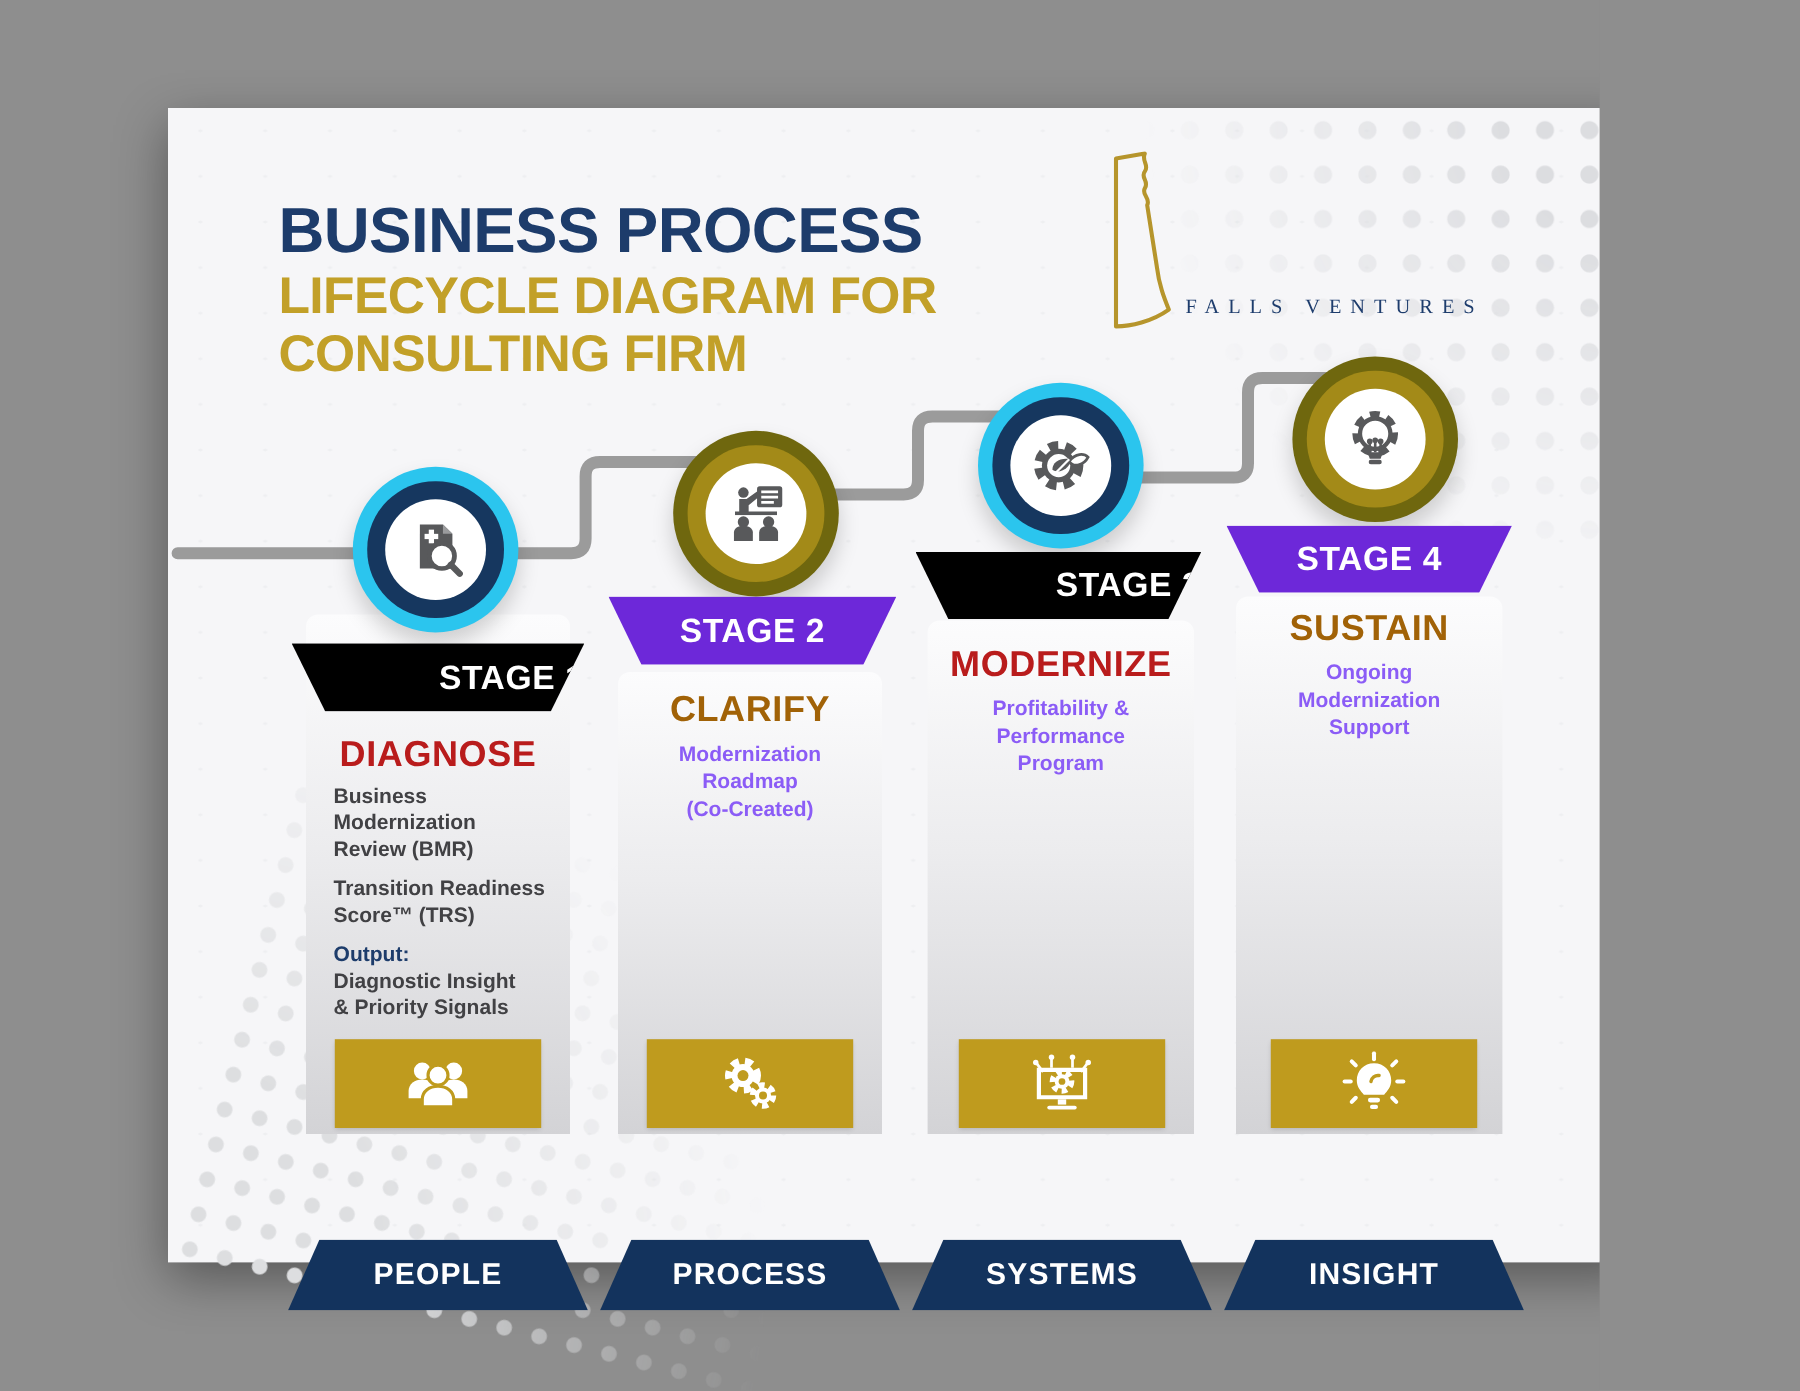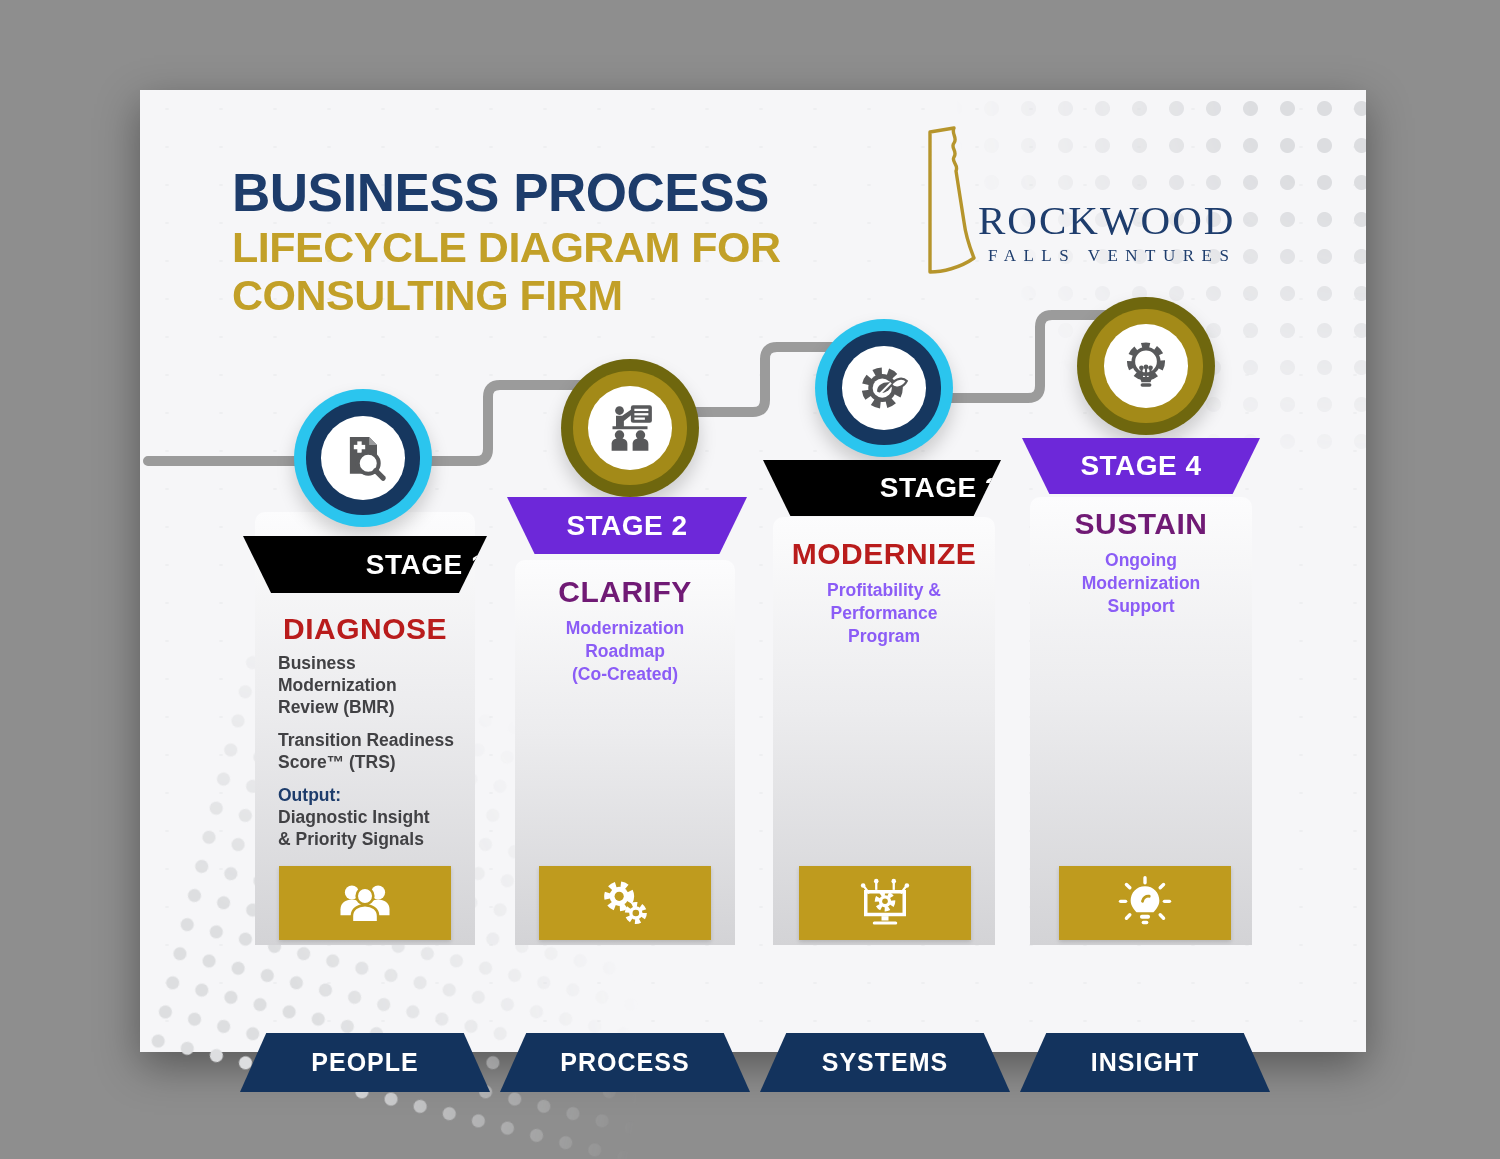--- a/index.html
+++ b/index.html
@@ -1,16 +1,16 @@
 <!DOCTYPE html>
 <html><head>
 <meta charset="utf-8">
 <style>
   html,body{margin:0;padding:0;background:#8e8e8e;}
-  .viewport{position:relative;width:1500px;height:1159px;background:#8e8e8e;overflow:hidden;
+  .viewport{position:relative;width:1333px;height:1159px;background:#8e8e8e;overflow:hidden;
             font-family:"Liberation Sans",sans-serif;text-decoration:underline;}
   .card{position:absolute;left:140px;top:90px;width:1226px;height:962px;background:#f6f6f8;
         box-shadow:0 14px 40px rgba(0,0,0,.38);}
   
   .dots{position:absolute;pointer-events:none;}
   .dots-tr{right:0;top:0;width:430px;height:380px;
      background-image:radial-gradient(#dcdde0 7px, transparent 8px);
      background-size:37px 37px;
      -webkit-mask-image:radial-gradient(circle at 100% 0%, #000 20%, transparent 72%);
      mask-image:radial-gradient(circle at 100% 0%, #000 20%, transparent 72%);}
@@ -48,21 +48,21 @@
   .ring-gold{background:#6f670e;}
   .ring-gold .mid{background:#a38a18;}
   
   .banner{position:absolute;clip-path:polygon(0 0,100% 0,88.5% 100%,11.5% 100%);
           display:flex;align-items:center;justify-content:center;
           color:#fff;font-weight:800;font-size:28px;letter-spacing:.5px;}
   .banner.navy{background:#000000;justify-content:flex-end;}
   .banner.gold{background:#6d28d9;}
   .heading{position:absolute;font-weight:800;font-size:30px;letter-spacing:.5px;text-align:center;}
   .heading.navy{color:#b91c1c;}
-  .heading.gold{color:#701a75;}
+  .heading.gold{color:#a16207;}
   .body-c{position:absolute;text-align:center;font-size:17.5px;font-weight:700;color:#8b5cf6;line-height:23px;}
   .body-l{position:absolute;text-align:left;font-size:17.5px;font-weight:700;color:#414144;line-height:22px;}
   .body-l .para{margin-bottom:11px;}
   .out-label{color:#1d3c6b;font-weight:800;}
   
   .rfv-bar{position:absolute;left:255px;top:814px;width:1002px;height:48px;background:#13335d;
            display:flex;align-items:center;justify-content:center;color:#fff;
            font-size:29px;font-weight:800;letter-spacing:.5px;}
   .gold-box{position:absolute;top:866px;width:172px;height:74px;background:#bf9b1e;
             display:flex;align-items:center;justify-content:center;box-shadow:0 2px 4px rgba(0,0,0,.15);}
@@ -86,21 +86,20 @@
       <div class="l1">BUSINESS PROCESS</div>
       <div class="l2">LIFECYCLE DIAGRAM FOR</div>
       <div class="l3">CONSULTING FIRM</div>
     </div>
 
     <div class="logo">
       <svg class="state" width="68" height="150" viewBox="0 0 68 150">
         <path d="M12 6 L36 2 C33 8 40 12 36 17 C32 22 40 25 36 31 C33 36 41 39 38 45 L46 96
                  C48 112 52 122 56 132 C42 142 24 146 12 146 Z" fill="none" stroke="#b6952c" stroke-width="3.4" stroke-linejoin="round"></path>
       </svg>
-      <div class="word">ROCKWOOD</div>
       <div class="sub">FALLS VENTURES</div>
     </div>
 
     <div class="col" style="left:115px;top:422px;width:220px;height:433px;"></div>
     <div class="col" style="left:375px;top:470px;width:220px;height:385px;"></div>
     <div class="col" style="left:633px;top:427px;width:222px;height:428px;"></div>
     <div class="col" style="left:890px;top:407px;width:222px;height:448px;"></div>
 
     <svg class="connector" width="1226" height="962" viewBox="0 0 1226 962">
       <g fill="none" stroke="#9b9b9b" stroke-width="10" stroke-linecap="round" stroke-linejoin="round">

